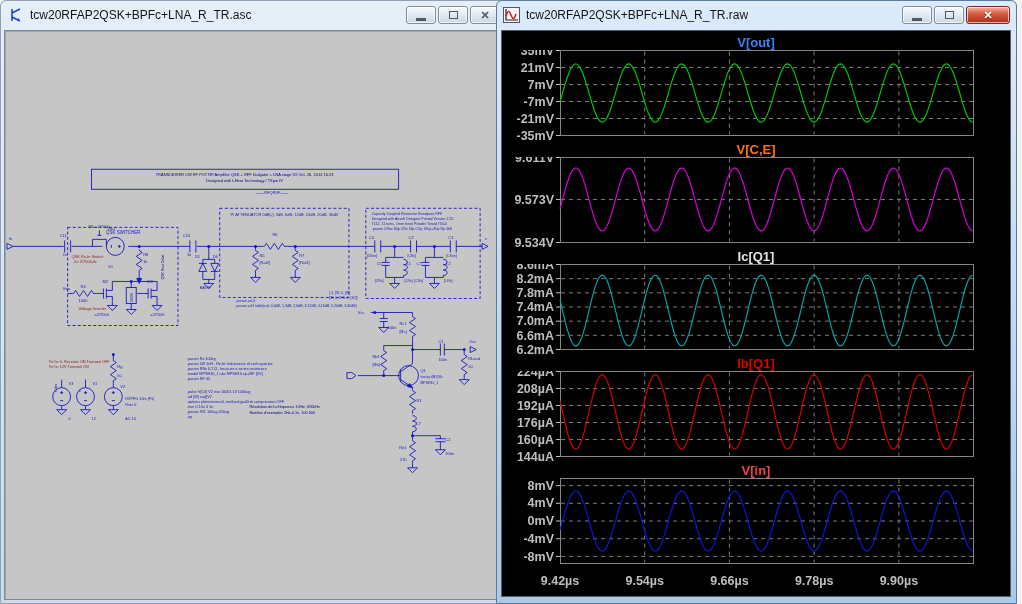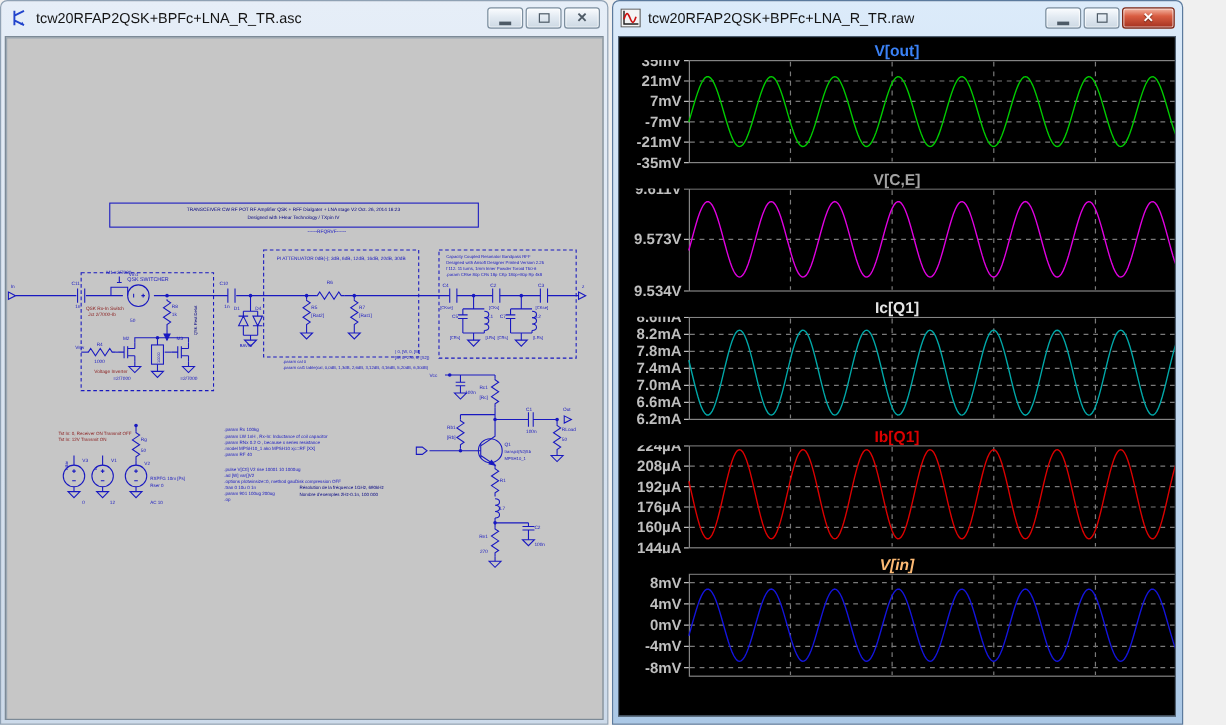--- a/index.html
+++ b/index.html
@@ -2,21 +2,21 @@
 <html><head>
 <meta charset="utf-8">
 <style>
   * { margin:0; padding:0; box-sizing:border-box; }
   html,body { width:1022px; height:604px; overflow:hidden; background:#f0f0f0;
               font-family:"Liberation Sans",sans-serif; }
 
   .win { position:absolute; top:0; height:604px; border-radius:6px 6px 0 0; }
   .win.left  { left:0;  width:507px; background:linear-gradient(#e6eef8,#ccdaea);
                border:1px solid #8fa1b4; }
-  .win.right { left:510px; width:476px; background:linear-gradient(#dcebfa,#abc8e6);
+  .win.right { left:496px; width:521px; background:linear-gradient(#dcebfa,#abc8e6);
                border:1px solid #5b7a9d; }
 
   .titlebar { height:28px; display:flex; align-items:center; padding:0 6px; gap:6px;
               font-size:12px; color:#151515; }
   .ticon { width:17px; height:16px; flex:0 0 auto; }
   .ttext { white-space:nowrap; overflow:hidden;text-align:center; }
 
   .capbtns { margin-left:auto; display:flex; gap:2px; }
   .btn { width:30px; height:18px; border:1px solid #7d8f9f; border-radius:3px;
          background:linear-gradient(#fafcfe,#e2eaf2 45%,#ccd8e3);
@@ -356,21 +356,21 @@
             <line x1="54" y1="85.5" x2="58" y2="85.5" stroke="#bebebe" stroke-width="1"></line>
             <text x="52" y="89.7" text-anchor="end" fill="#bebebe" font-size="12.5" font-weight="bold" font-family="Liberation Sans, sans-serif">-35mV</text>
             <line x1="142.71794871794805" y1="1.5" x2="142.71794871794805" y2="84.5" stroke="#7a7a7a" stroke-width="1" stroke-dasharray="4,4"></line>
             <line x1="227.43589743589735" y1="1.5" x2="227.43589743589735" y2="84.5" stroke="#7a7a7a" stroke-width="1" stroke-dasharray="4,4"></line>
             <line x1="312.1538461538454" y1="1.5" x2="312.1538461538454" y2="84.5" stroke="#7a7a7a" stroke-width="1" stroke-dasharray="4,4"></line>
             <line x1="396.8717948717947" y1="1.5" x2="396.8717948717947" y2="84.5" stroke="#7a7a7a" stroke-width="1" stroke-dasharray="4,4"></line>
             <polyline points="58.0,51.61 59.5,46.55 61.0,41.37 62.5,36.24 64.0,31.33 65.5,26.79 67.0,22.75 68.5,19.36 70.0,16.72 71.5,14.90 73.0,13.98 74.5,13.97 76.0,14.88 77.5,16.67 79.0,19.30 80.5,22.68 82.0,26.70 83.5,31.23 85.0,36.14 86.5,41.26 88.0,46.44 89.5,51.51 91.0,56.31 92.5,60.69 94.0,64.51 95.5,67.65 97.0,70.02 98.5,71.52 100.0,72.13 101.5,71.82 103.0,70.59 104.5,68.50 106.0,65.60 107.5,61.98 109.0,57.76 110.5,53.08 112.0,48.08 113.5,42.92 115.0,37.76 116.5,32.77 118.0,28.10 119.5,23.90 121.0,20.30 122.5,17.43 124.0,15.36 125.5,14.16 127.0,13.87 128.5,14.51 130.0,16.04 131.5,18.43 133.0,21.60 134.5,25.44 136.0,29.83 137.5,34.64 139.0,39.72 140.5,44.90 142.0,50.02 143.5,54.91 145.0,59.43 146.5,63.44 148.0,66.79 149.5,69.40 151.0,71.17 152.5,72.05 154.0,72.01 155.5,71.05 157.0,69.21 158.5,66.54 160.0,63.13 161.5,59.08 163.0,54.52 164.5,49.60 166.0,44.47 167.5,39.29 169.0,34.23 170.5,29.45 172.0,25.10 173.5,21.31 175.0,18.21 176.5,15.89 178.0,14.42 179.5,13.86 181.0,14.22 182.5,15.49 184.0,17.63 185.5,20.57 187.0,24.22 188.5,28.47 190.0,33.17 191.5,38.18 193.0,43.35 194.5,48.50 196.0,53.48 197.5,58.13 199.0,62.30 200.5,65.86 202.0,68.70 203.5,70.73 205.0,71.88 206.5,72.12 208.0,71.43 209.5,69.85 211.0,67.42 212.5,64.22 214.0,60.35 215.5,55.93 217.0,51.10 218.5,46.02 220.0,40.84 221.5,35.73 223.0,30.84 224.5,26.35 226.0,22.38 227.5,19.06 229.0,16.49 230.5,14.77 232.0,13.93 233.5,14.02 235.0,15.02 236.5,16.91 238.0,19.61 239.5,23.06 241.0,27.14 242.5,31.72 244.0,36.66 245.5,41.79 247.0,46.97 248.5,52.02 250.0,56.78 251.5,61.11 253.0,64.87 254.5,67.93 256.0,70.21 257.5,71.63 259.0,72.14 260.5,71.73 262.0,70.42 263.5,68.24 265.0,65.26 266.5,61.57 268.0,57.30 269.5,52.58 271.0,47.56 272.5,42.39 274.0,37.24 275.5,32.27 277.0,27.64 278.5,23.50 280.0,19.97 281.5,17.17 283.0,15.19 284.5,14.09 286.0,13.90 287.5,14.63 289.0,16.25 290.5,18.72 292.0,21.96 293.5,25.86 295.0,30.31 296.5,35.15 298.0,40.25 299.5,45.43 301.0,50.53 302.5,55.40 304.0,59.87 305.5,63.81 307.0,67.09 308.5,69.62 310.0,71.30 311.5,72.08 313.0,71.95 314.5,70.90 316.0,68.98 317.5,66.23 319.0,62.74 320.5,58.63 322.0,54.03 323.5,49.08 325.0,43.94 326.5,38.77 328.0,33.73 329.5,28.98 331.0,24.68 332.5,20.96 334.0,17.93 335.5,15.70 337.0,14.32 338.5,13.86 340.0,14.31 341.5,15.67 343.0,17.90 344.5,20.92 346.0,24.63 347.5,28.93 349.0,33.67 350.5,38.71 352.0,43.88 353.5,49.02 355.0,53.98 356.5,58.58 358.0,62.70 359.5,66.19 361.0,68.95 362.5,70.89 364.0,71.94 365.5,72.09 367.0,71.31 368.5,69.64 370.0,67.13 371.5,63.85 373.0,59.92 374.5,55.45 376.0,50.59 377.5,45.49 379.0,40.31 380.5,35.21 382.0,30.36 383.5,25.91 385.0,22.00 386.5,18.76 388.0,16.28 389.5,14.64 391.0,13.90 392.5,14.08 394.0,15.17 395.5,17.15 397.0,19.94 398.5,23.45 400.0,27.59 401.5,32.21 403.0,37.18 404.5,42.33 406.0,47.50 407.5,52.52 409.0,57.25 410.5,61.53 412.0,65.22 413.5,68.20 415.0,70.40 416.5,71.72 418.0,72.14 419.5,71.64 421.0,70.23 422.5,67.97 424.0,64.91 425.5,61.16 427.0,56.84 428.5,52.08 430.0,47.03 431.5,41.86 433.0,36.72 434.5,31.78 436.0,27.19 437.5,23.11 439.0,19.65 440.5,16.93 442.0,15.04 443.5,14.03 445.0,13.93 446.5,14.75 448.0,16.47 449.5,19.02 451.0,22.33 452.5,26.30 454.0,30.79 455.5,35.67 457.0,40.78 458.5,45.96 460.0,51.04 461.5,55.88 463.0,60.30 464.5,64.18 466.0,67.39 467.5,69.83 469.0,71.42 470.5,72.11" fill="none" stroke="#00cc00" stroke-width="1.15"></polyline>
           </svg>
         </div>
         <div class="pane">
-          <div class="pane-title" style="color: #a3a3a3;">V[C,E]</div>
+          <div class="pane-title" style="color: #f97316;">V[C,E]</div>
           <svg width="500" height="90">
             <rect x="58.5" y="0.5" width="413" height="85" fill="none" stroke="#848484" stroke-width="1"></rect>
             <line x1="54" y1="0.5" x2="58" y2="0.5" stroke="#bebebe" stroke-width="1"></line>
             <text x="52" y="4.7" text-anchor="end" fill="#bebebe" font-size="12.5" font-weight="bold" font-family="Liberation Sans, sans-serif">9.611V</text>
             <line x1="59" y1="42.44805194805225" x2="471" y2="42.44805194805225" stroke="#7a7a7a" stroke-width="1" stroke-dasharray="4,4"></line>
             <line x1="54" y1="42.44805194805225" x2="58" y2="42.44805194805225" stroke="#bebebe" stroke-width="1"></line>
             <text x="52" y="46.648051948052256" text-anchor="end" fill="#bebebe" font-size="12.5" font-weight="bold" font-family="Liberation Sans, sans-serif">9.573V</text>
             <line x1="54" y1="85.5" x2="58" y2="85.5" stroke="#bebebe" stroke-width="1"></line>
             <text x="52" y="89.7" text-anchor="end" fill="#bebebe" font-size="12.5" font-weight="bold" font-family="Liberation Sans, sans-serif">9.534V</text>
             <line x1="142.71794871794805" y1="1.5" x2="142.71794871794805" y2="84.5" stroke="#7a7a7a" stroke-width="1" stroke-dasharray="4,4"></line>
@@ -431,21 +431,21 @@
             <line x1="54" y1="85.5" x2="58" y2="85.5" stroke="#bebebe" stroke-width="1"></line>
             <text x="52" y="89.7" text-anchor="end" fill="#bebebe" font-size="12.5" font-weight="bold" font-family="Liberation Sans, sans-serif">144µA</text>
             <line x1="142.71794871794805" y1="1.5" x2="142.71794871794805" y2="84.5" stroke="#7a7a7a" stroke-width="1" stroke-dasharray="4,4"></line>
             <line x1="227.43589743589735" y1="1.5" x2="227.43589743589735" y2="84.5" stroke="#7a7a7a" stroke-width="1" stroke-dasharray="4,4"></line>
             <line x1="312.1538461538454" y1="1.5" x2="312.1538461538454" y2="84.5" stroke="#7a7a7a" stroke-width="1" stroke-dasharray="4,4"></line>
             <line x1="396.8717948717947" y1="1.5" x2="396.8717948717947" y2="84.5" stroke="#7a7a7a" stroke-width="1" stroke-dasharray="4,4"></line>
             <polyline points="58.0,29.89 59.5,36.35 61.0,42.96 62.5,49.50 64.0,55.77 65.5,61.56 67.0,66.71 68.5,71.04 70.0,74.41 71.5,76.73 73.0,77.91 74.5,77.92 76.0,76.76 77.5,74.47 79.0,71.12 80.5,66.81 82.0,61.68 83.5,55.89 85.0,49.63 86.5,43.09 88.0,36.48 89.5,30.01 91.0,23.89 92.5,18.30 94.0,13.42 95.5,9.42 97.0,6.40 98.5,4.48 100.0,3.70 101.5,4.10 103.0,5.66 104.5,8.34 106.0,12.04 107.5,16.66 109.0,22.04 110.5,28.01 112.0,34.39 113.5,40.98 115.0,47.56 116.5,53.93 118.0,59.89 119.5,65.25 121.0,69.84 122.5,73.51 124.0,76.15 125.5,77.68 127.0,78.04 128.5,77.23 130.0,75.27 131.5,72.22 133.0,68.19 134.5,63.29 136.0,57.68 137.5,51.54 139.0,45.06 140.5,38.45 142.0,31.92 143.5,25.67 145.0,19.90 146.5,14.80 148.0,10.52 149.5,7.19 151.0,4.93 152.5,3.81 154.0,3.86 155.5,5.08 157.0,7.43 158.5,10.83 160.0,15.19 161.5,20.36 163.0,26.17 164.5,32.45 166.0,39.00 167.5,45.60 169.0,52.06 170.5,58.16 172.0,63.72 173.5,68.55 175.0,72.51 176.5,75.47 178.0,77.34 179.5,78.06 181.0,77.60 182.5,75.97 184.0,73.24 185.5,69.49 187.0,64.84 188.5,59.42 190.0,53.42 191.5,47.02 193.0,40.43 194.5,33.86 196.0,27.50 197.5,21.57 199.0,16.25 200.5,11.70 202.0,8.08 203.5,5.49 205.0,4.03 206.5,3.72 208.0,4.59 209.5,6.61 211.0,9.71 212.5,13.79 214.0,18.73 215.5,24.37 217.0,30.54 218.5,37.02 220.0,43.63 221.5,50.16 223.0,56.39 224.5,62.13 226.0,67.19 227.5,71.43 229.0,74.70 230.5,76.90 232.0,77.96 233.5,77.86 235.0,76.58 236.5,74.17 238.0,70.72 239.5,66.31 241.0,61.11 242.5,55.27 244.0,48.97 245.5,42.41 247.0,35.81 248.5,29.37 250.0,23.29 251.5,17.76 253.0,12.97 254.5,9.06 256.0,6.15 257.5,4.34 259.0,3.69 260.5,4.21 262.0,5.89 263.5,8.67 265.0,12.48 266.5,17.18 268.0,22.62 269.5,28.65 271.0,35.06 272.5,41.66 274.0,48.23 275.5,54.57 277.0,60.47 278.5,65.76 280.0,70.26 281.5,73.83 283.0,76.36 284.5,77.77 286.0,78.01 287.5,77.08 289.0,75.01 290.5,71.85 292.0,67.72 293.5,62.74 295.0,57.07 296.5,50.89 298.0,44.39 299.5,37.78 301.0,31.27 302.5,25.06 304.0,19.35 305.5,14.32 307.0,10.13 308.5,6.91 310.0,4.77 311.5,3.76 313.0,3.93 314.5,5.27 316.0,7.73 317.5,11.24 319.0,15.68 320.5,20.93 322.0,26.80 323.5,33.11 325.0,39.68 326.5,46.28 328.0,52.71 329.5,58.76 331.0,64.25 332.5,69.00 334.0,72.87 335.5,75.72 337.0,77.47 338.5,78.06 340.0,77.48 341.5,75.74 343.0,72.91 344.5,69.05 346.0,64.31 347.5,58.83 349.0,52.78 350.5,46.35 352.0,39.75 353.5,33.19 355.0,26.87 356.5,20.99 358.0,15.74 359.5,11.29 361.0,7.76 362.5,5.29 364.0,3.94 365.5,3.76 367.0,4.75 368.5,6.88 370.0,10.08 371.5,14.26 373.0,19.28 374.5,24.99 376.0,31.19 377.5,37.70 379.0,44.31 380.5,50.81 382.0,57.00 383.5,62.68 385.0,67.67 386.5,71.81 388.0,74.98 389.5,77.06 391.0,78.01 392.5,77.78 394.0,76.38 395.5,73.87 397.0,70.31 398.5,65.82 400.0,60.54 401.5,54.64 403.0,48.30 404.5,41.73 406.0,35.14 407.5,28.72 409.0,22.69 410.5,17.24 412.0,12.53 413.5,8.71 415.0,5.92 416.5,4.22 418.0,3.69 419.5,4.33 421.0,6.12 422.5,9.02 424.0,12.92 425.5,17.70 427.0,23.22 428.5,29.29 430.0,35.73 431.5,42.33 433.0,48.89 434.5,55.19 436.0,61.04 437.5,66.26 439.0,70.67 440.5,74.14 442.0,76.56 443.5,77.85 445.0,77.97 446.5,76.92 448.0,74.73 449.5,71.47 451.0,67.25 452.5,62.19 454.0,56.46 455.5,50.23 457.0,43.71 458.5,37.10 460.0,30.61 461.5,24.44 463.0,18.80 464.5,13.85 466.0,9.75 467.5,6.64 469.0,4.61 470.5,3.73" fill="none" stroke="#dc0000" stroke-width="1.15"></polyline>
           </svg>
         </div>
         <div class="pane">
-          <div class="pane-title" style="color: #fdba74; font-style: italic;">V[in]</div>
+          <div class="pane-title" style="color: #ef4444;">V[in]</div>
           <svg width="500" height="90">
             <rect x="58.5" y="0.5" width="413" height="85" fill="none" stroke="#848484" stroke-width="1"></rect>
             <line x1="59" y1="7.583333333333332" x2="471" y2="7.583333333333332" stroke="#7a7a7a" stroke-width="1" stroke-dasharray="4,4"></line>
             <line x1="54" y1="7.583333333333332" x2="58" y2="7.583333333333332" stroke="#bebebe" stroke-width="1"></line>
             <text x="52" y="11.783333333333331" text-anchor="end" fill="#bebebe" font-size="12.5" font-weight="bold" font-family="Liberation Sans, sans-serif">8mV</text>
             <line x1="59" y1="25.291666666666668" x2="471" y2="25.291666666666668" stroke="#7a7a7a" stroke-width="1" stroke-dasharray="4,4"></line>
             <line x1="54" y1="25.291666666666668" x2="58" y2="25.291666666666668" stroke="#bebebe" stroke-width="1"></line>
             <text x="52" y="29.491666666666667" text-anchor="end" fill="#bebebe" font-size="12.5" font-weight="bold" font-family="Liberation Sans, sans-serif">4mV</text>
             <line x1="59" y1="43" x2="471" y2="43" stroke="#7a7a7a" stroke-width="1" stroke-dasharray="4,4"></line>
             <line x1="54" y1="43" x2="58" y2="43" stroke="#bebebe" stroke-width="1"></line>
@@ -456,15 +456,24 @@
             <line x1="59" y1="78.41666666666667" x2="471" y2="78.41666666666667" stroke="#7a7a7a" stroke-width="1" stroke-dasharray="4,4"></line>
             <line x1="54" y1="78.41666666666667" x2="58" y2="78.41666666666667" stroke="#bebebe" stroke-width="1"></line>
             <text x="52" y="82.61666666666667" text-anchor="end" fill="#bebebe" font-size="12.5" font-weight="bold" font-family="Liberation Sans, sans-serif">-8mV</text>
             <line x1="142.71794871794805" y1="1.5" x2="142.71794871794805" y2="84.5" stroke="#7a7a7a" stroke-width="1" stroke-dasharray="4,4"></line>
             <line x1="227.43589743589735" y1="1.5" x2="227.43589743589735" y2="84.5" stroke="#7a7a7a" stroke-width="1" stroke-dasharray="4,4"></line>
             <line x1="312.1538461538454" y1="1.5" x2="312.1538461538454" y2="84.5" stroke="#7a7a7a" stroke-width="1" stroke-dasharray="4,4"></line>
             <line x1="396.8717948717947" y1="1.5" x2="396.8717948717947" y2="84.5" stroke="#7a7a7a" stroke-width="1" stroke-dasharray="4,4"></line>
             <polyline points="58.0,51.90 59.5,46.66 61.0,41.32 62.5,36.02 64.0,30.95 65.5,26.25 67.0,22.09 68.5,18.58 70.0,15.85 71.5,13.98 73.0,13.02 74.5,13.01 76.0,13.95 77.5,15.80 79.0,18.52 80.5,22.01 82.0,26.16 83.5,30.85 85.0,35.91 86.5,41.21 88.0,46.56 89.5,51.79 91.0,56.75 92.5,61.28 94.0,65.22 95.5,68.47 97.0,70.91 98.5,72.46 100.0,73.09 101.5,72.77 103.0,71.50 104.5,69.34 106.0,66.34 107.5,62.61 109.0,58.25 110.5,53.41 112.0,48.25 113.5,42.92 115.0,37.59 116.5,32.43 118.0,27.61 119.5,23.27 121.0,19.56 122.5,16.58 124.0,14.44 125.5,13.21 127.0,12.91 128.5,13.57 130.0,15.16 131.5,17.62 133.0,20.89 134.5,24.86 136.0,29.40 137.5,34.37 139.0,39.61 140.5,44.96 142.0,50.25 143.5,55.31 145.0,59.98 146.5,64.11 148.0,67.58 149.5,70.27 151.0,72.09 152.5,73.00 154.0,72.96 155.5,71.98 157.0,70.08 158.5,67.32 160.0,63.79 161.5,59.61 163.0,54.90 164.5,49.82 166.0,44.52 167.5,39.17 169.0,33.95 170.5,29.01 172.0,24.51 173.5,20.59 175.0,17.39 176.5,14.99 178.0,13.48 179.5,12.90 181.0,13.27 182.5,14.59 184.0,16.80 185.5,19.83 187.0,23.60 188.5,27.99 190.0,32.84 191.5,38.02 193.0,43.36 194.5,48.68 196.0,53.83 197.5,58.63 199.0,62.94 200.5,66.62 202.0,69.55 203.5,71.64 205.0,72.83 206.5,73.08 208.0,72.37 209.5,70.74 211.0,68.23 212.5,64.92 214.0,60.92 215.5,56.36 217.0,51.37 218.5,46.12 220.0,40.77 221.5,35.49 223.0,30.44 224.5,25.80 226.0,21.70 227.5,18.27 229.0,15.62 230.5,13.84 232.0,12.98 233.5,13.06 235.0,14.10 236.5,16.04 238.0,18.84 239.5,22.41 241.0,26.62 242.5,31.35 244.0,36.45 245.5,41.75 247.0,47.10 248.5,52.32 250.0,57.24 251.5,61.71 253.0,65.59 254.5,68.76 256.0,71.11 257.5,72.57 259.0,73.10 260.5,72.68 262.0,71.32 263.5,69.07 265.0,65.99 266.5,62.19 268.0,57.77 269.5,52.90 271.0,47.71 272.5,42.37 274.0,37.05 275.5,31.92 277.0,27.14 278.5,22.86 280.0,19.21 281.5,16.32 283.0,14.27 284.5,13.13 286.0,12.94 287.5,13.69 289.0,15.37 290.5,17.92 292.0,21.27 293.5,25.30 295.0,29.89 296.5,34.89 298.0,40.16 299.5,45.51 301.0,50.78 302.5,55.81 304.0,60.43 305.5,64.50 307.0,67.89 308.5,70.49 310.0,72.23 311.5,73.04 313.0,72.91 314.5,71.82 316.0,69.83 317.5,66.99 319.0,63.39 320.5,59.15 322.0,54.40 323.5,49.28 325.0,43.97 326.5,38.63 328.0,33.42 329.5,28.52 331.0,24.08 332.5,20.23 334.0,17.10 335.5,14.79 337.0,13.38 338.5,12.90 340.0,13.37 341.5,14.77 343.0,17.07 344.5,20.19 346.0,24.03 347.5,28.47 349.0,33.36 350.5,38.56 352.0,43.91 353.5,49.22 355.0,54.34 356.5,59.10 358.0,63.35 359.5,66.95 361.0,69.80 362.5,71.81 364.0,72.90 365.5,73.05 367.0,72.25 368.5,70.52 370.0,67.93 371.5,64.54 373.0,60.48 374.5,55.86 376.0,50.84 377.5,45.57 379.0,40.22 380.5,34.96 382.0,29.95 383.5,25.35 385.0,21.31 386.5,17.96 388.0,15.39 389.5,13.70 391.0,12.94 392.5,13.13 394.0,14.26 395.5,16.29 397.0,19.18 398.5,22.81 400.0,27.08 401.5,31.86 403.0,36.99 404.5,42.30 406.0,47.64 407.5,52.84 409.0,57.72 410.5,62.14 412.0,65.95 413.5,69.04 415.0,71.30 416.5,72.67 418.0,73.10 419.5,72.58 421.0,71.13 422.5,68.79 424.0,65.63 425.5,61.76 427.0,57.29 428.5,52.38 430.0,47.16 431.5,41.82 433.0,36.51 434.5,31.41 436.0,26.67 437.5,22.45 439.0,18.88 440.5,16.07 442.0,14.11 443.5,13.07 445.0,12.97 446.5,13.82 448.0,15.59 449.5,18.23 451.0,21.65 452.5,25.75 454.0,30.39 455.5,35.43 457.0,40.70 458.5,46.05 460.0,51.31 461.5,56.30 463.0,60.87 464.5,64.88 466.0,68.19 467.5,70.71 469.0,72.36 470.5,73.07" fill="none" stroke="#1414dc" stroke-width="1.15"></polyline>
           </svg>
         </div>
+        <div class="xaxis-row">
+          <svg width="500" height="22">
+            <text x="58" y="15" text-anchor="middle" fill="#bebebe" font-size="12.5" font-weight="bold" font-family="Liberation Sans, sans-serif">9.42µs</text>
+            <text x="142.71794871794805" y="15" text-anchor="middle" fill="#bebebe" font-size="12.5" font-weight="bold" font-family="Liberation Sans, sans-serif">9.54µs</text>
+            <text x="227.43589743589735" y="15" text-anchor="middle" fill="#bebebe" font-size="12.5" font-weight="bold" font-family="Liberation Sans, sans-serif">9.66µs</text>
+            <text x="312.1538461538454" y="15" text-anchor="middle" fill="#bebebe" font-size="12.5" font-weight="bold" font-family="Liberation Sans, sans-serif">9.78µs</text>
+            <text x="396.8717948717947" y="15" text-anchor="middle" fill="#bebebe" font-size="12.5" font-weight="bold" font-family="Liberation Sans, sans-serif">9.90µs</text>
+          </svg>
+        </div>
       </div>
   </div>
 </div>
 
 </body></html>

